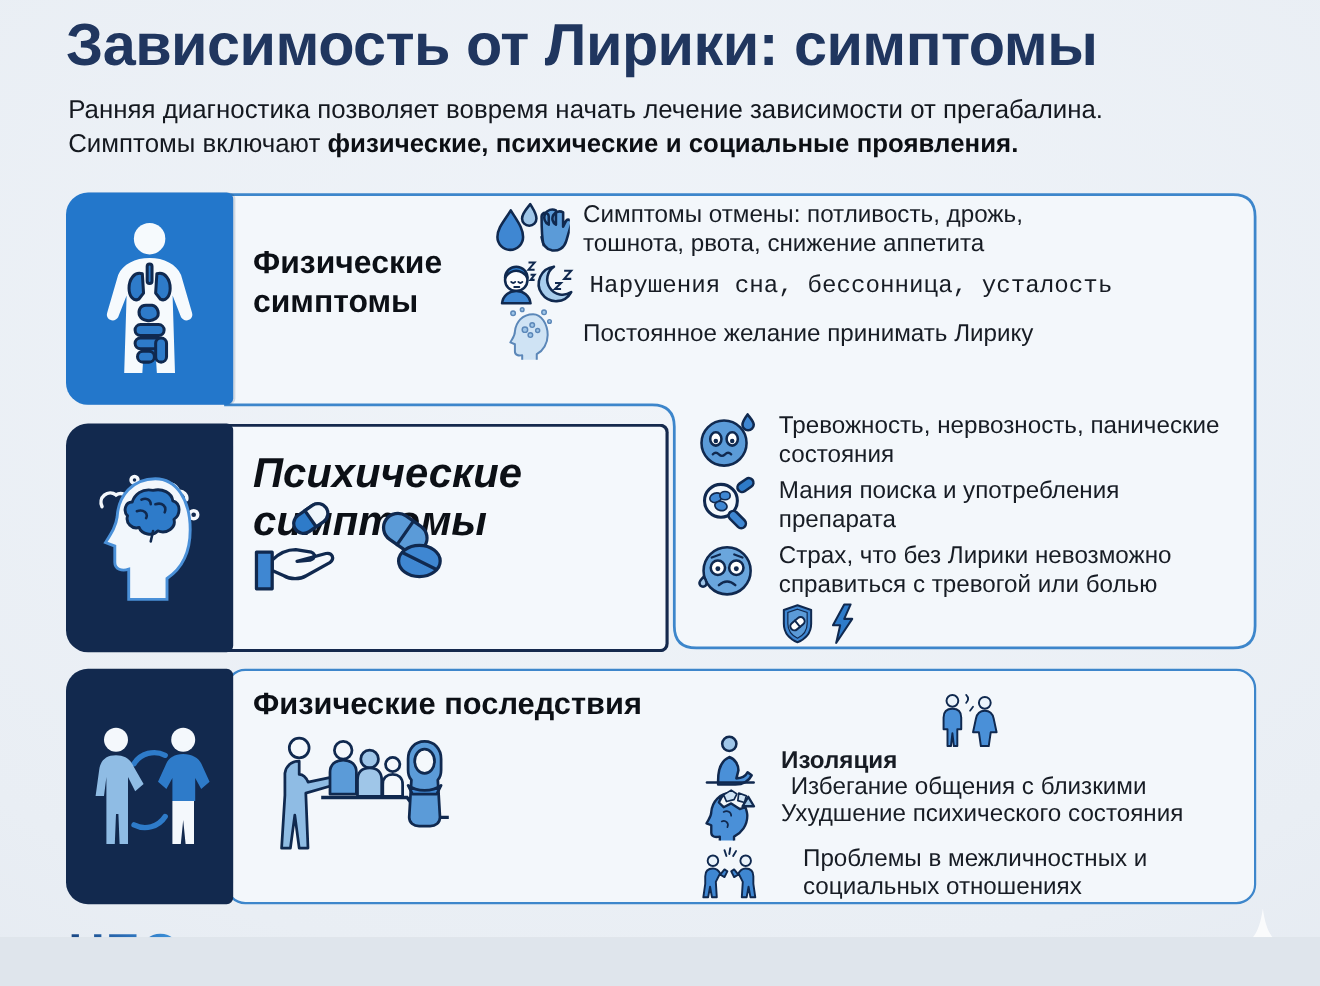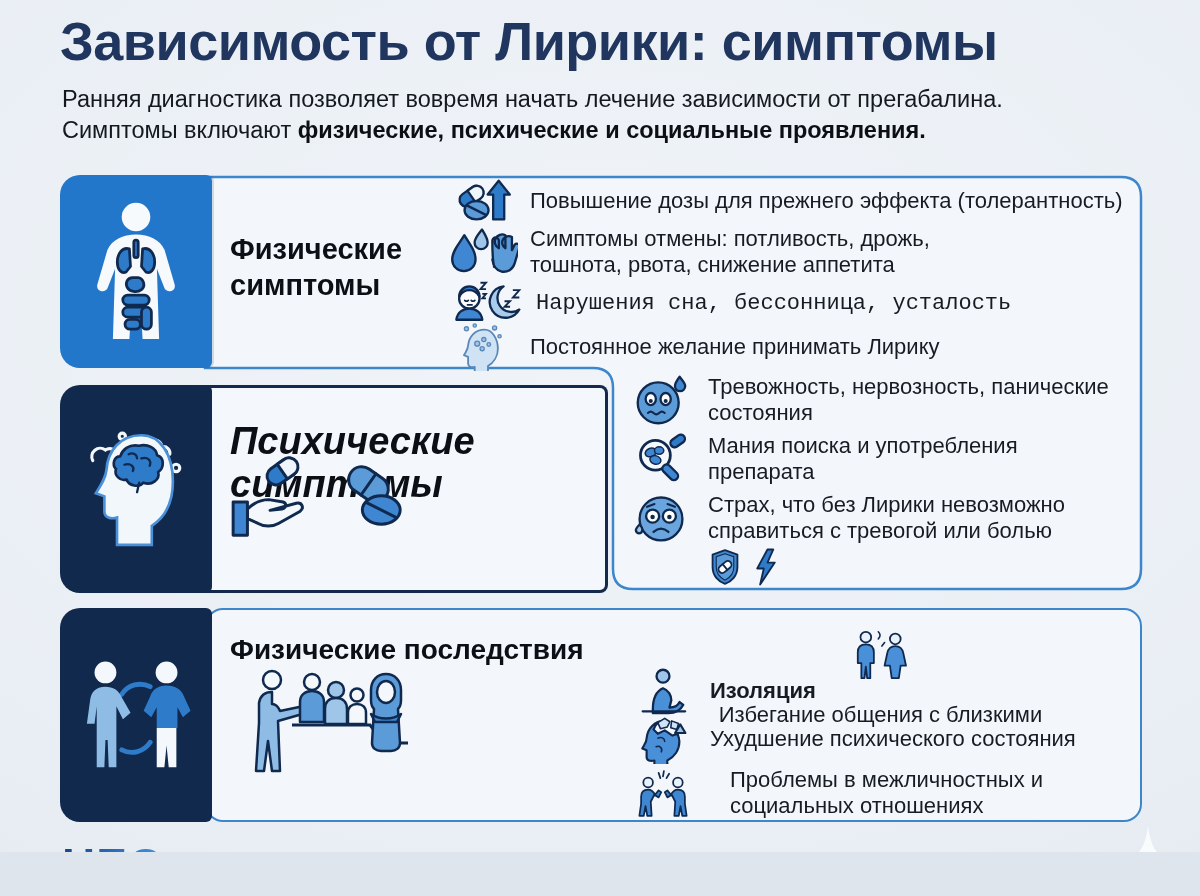--- a/index.html
+++ b/index.html
@@ -20,21 +20,21 @@
         border:2.5px solid #3d86cb;border-radius:18px;background:#f3f7fb;z-index:1;}
   
   .sq{width:152px;z-index:3;border-radius:20px 6px 6px 20px;display:flex;align-items:center;justify-content:center;}
   .sq1{left:60px;top:175px;height:193px;background:#2377cb;box-shadow:2px 0 0 rgba(16,41,79,.15);}
   .sq2{left:60px;top:385px;height:208px;background:#12294e;}
   .sq3{left:60px;top:608px;height:214px;background:#12294e;}
   
   .panel2{left:200px;top:385px;width:408px;height:208px;box-sizing:border-box;background:#f4f8fc;
           border:3px solid #15294d;border-left:none;border-radius:0 8px 8px 0;z-index:2;}
   
-  .stitle{z-index:4;font-weight:800;color:#0c1016;margin-top:10px;}
+  .stitle{z-index:4;font-weight:800;color:#0c1016;}
   .t1{left:230px;top:222px;width:250px;font-size:29px;line-height:1.24;}
   .t2{left:230px;top:410px;width:370px;font-size:38px;font-style:italic;}
   .t3{left:230px;top:624px;width:400px;font-size:28px;}
   .pic{z-index:4;}
   
   .items{z-index:4;display:flex;flex-direction:column;}
   .items1{left:448px;top:179px;width:692px;}
   .items2{left:626px;top:372px;width:512px;gap:2px;}
   .items3{left:628px;top:620px;width:505px;gap:2px;}
   .item{display:flex;align-items:center;gap:12px;}
@@ -153,34 +153,20 @@
     </g>
     <path d="M54 63 h78 l14 18 h24" stroke="#10294f" stroke-width="3" fill="none"></path>
     <g class="ln" fill="#5b9bd8">
       <path d="M148 12 c-9 0 -15 7 -15 16 v10 c0 4 1 7 3 9 l-2 34 c0 5 4 8 9 8 h10 c5 0 9 -3 9 -8 l-2 -34 c2 -2 3 -5 3 -9 v-10 c0 -9 -6 -16 -15 -16 z"></path>
       <ellipse cx="148" cy="30" rx="9" ry="11" fill="#f4f8fc"></ellipse>
       <path d="M133 52 c8 6 22 6 30 0 l-4 8 h-22 z" fill="#3f87d2"></path>
     </g>
   </svg>
 
   <div class="abs items items1">
-    <div class="item r1">
-      <span class="ic">
-        <svg width="64" height="48" viewBox="0 0 64 52">
-          <g transform="rotate(-35 20 20)">
-            <rect x="5" y="13" width="28" height="15" rx="7.5" fill="#2e7bc9" class="ln"></rect>
-            <path d="M19 13 h7 a7.5 7.5 0 0 1 0 15 h-7 z" fill="#eef5fb" class="ln"></path>
-          </g>
-          <ellipse cx="25" cy="36" rx="13" ry="10" fill="#5b9bd8" class="ln"></ellipse>
-          <path d="M15 31 L35 41" class="ln" fill="none"></path>
-          <path d="M49 4 L61 19 H55 V46 H43 V19 H37 Z" fill="#2e7bc9" class="ln"></path>
-        </svg>
-      </span>
-      <span class="txt">Повышение дозы для прежнего эффекта (толерантность)</span>
-    </div>
     <div class="item r2">
       <span class="ic">
         <svg width="70" height="56" viewBox="0 0 72 60">
           <path d="M16 12 C22 22 28 29 28 38 a12.5 12.5 0 0 1 -25 0 C3 29 10 22 16 12 Z" fill="#3f87d2" class="ln"></path>
           <path d="M35 6 C38 11 41 15 41 20 a7 7 0 0 1 -14 0 C27 15 31 11 35 6 Z" fill="#9fc6e8" class="ln"></path>
           <path d="M48 46 C46 38 46 30 46 18 a3.5 3.5 0 0 1 7 0 v8 a3.5 3.5 0 0 1 7 -14 v14 a3.5 3.5 0 0 1 7 -12 v14 l3 -6 a3 3 0 0 1 5 3 l-5 17 c-2 7 -8 10 -14 9 c-5 -1 -9 -5 -10 -13 z" fill="#5b9bd8" class="ln"></path>
         </svg>
       </span>
       <span class="txt mw480">Симптомы отмены: потливость, дрожь, тошнота, рвота, снижение аппетита</span>
     </div>

